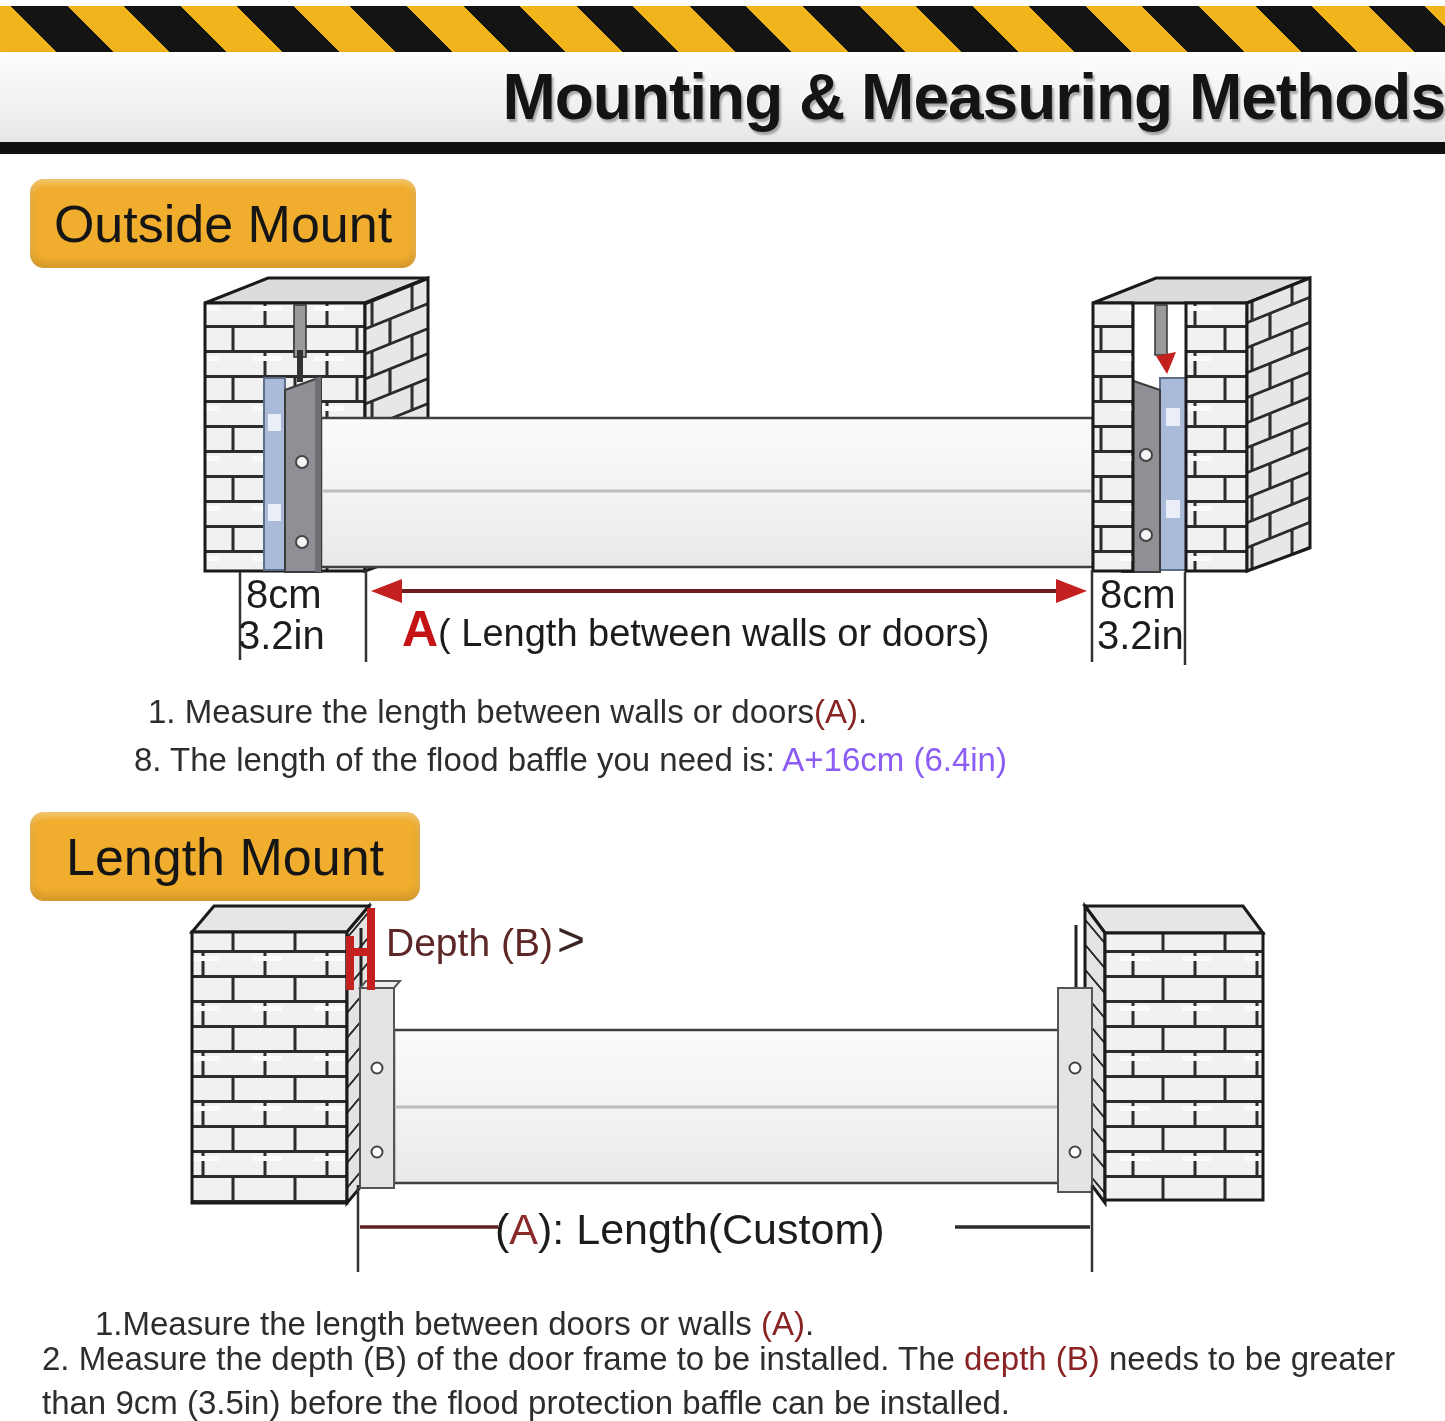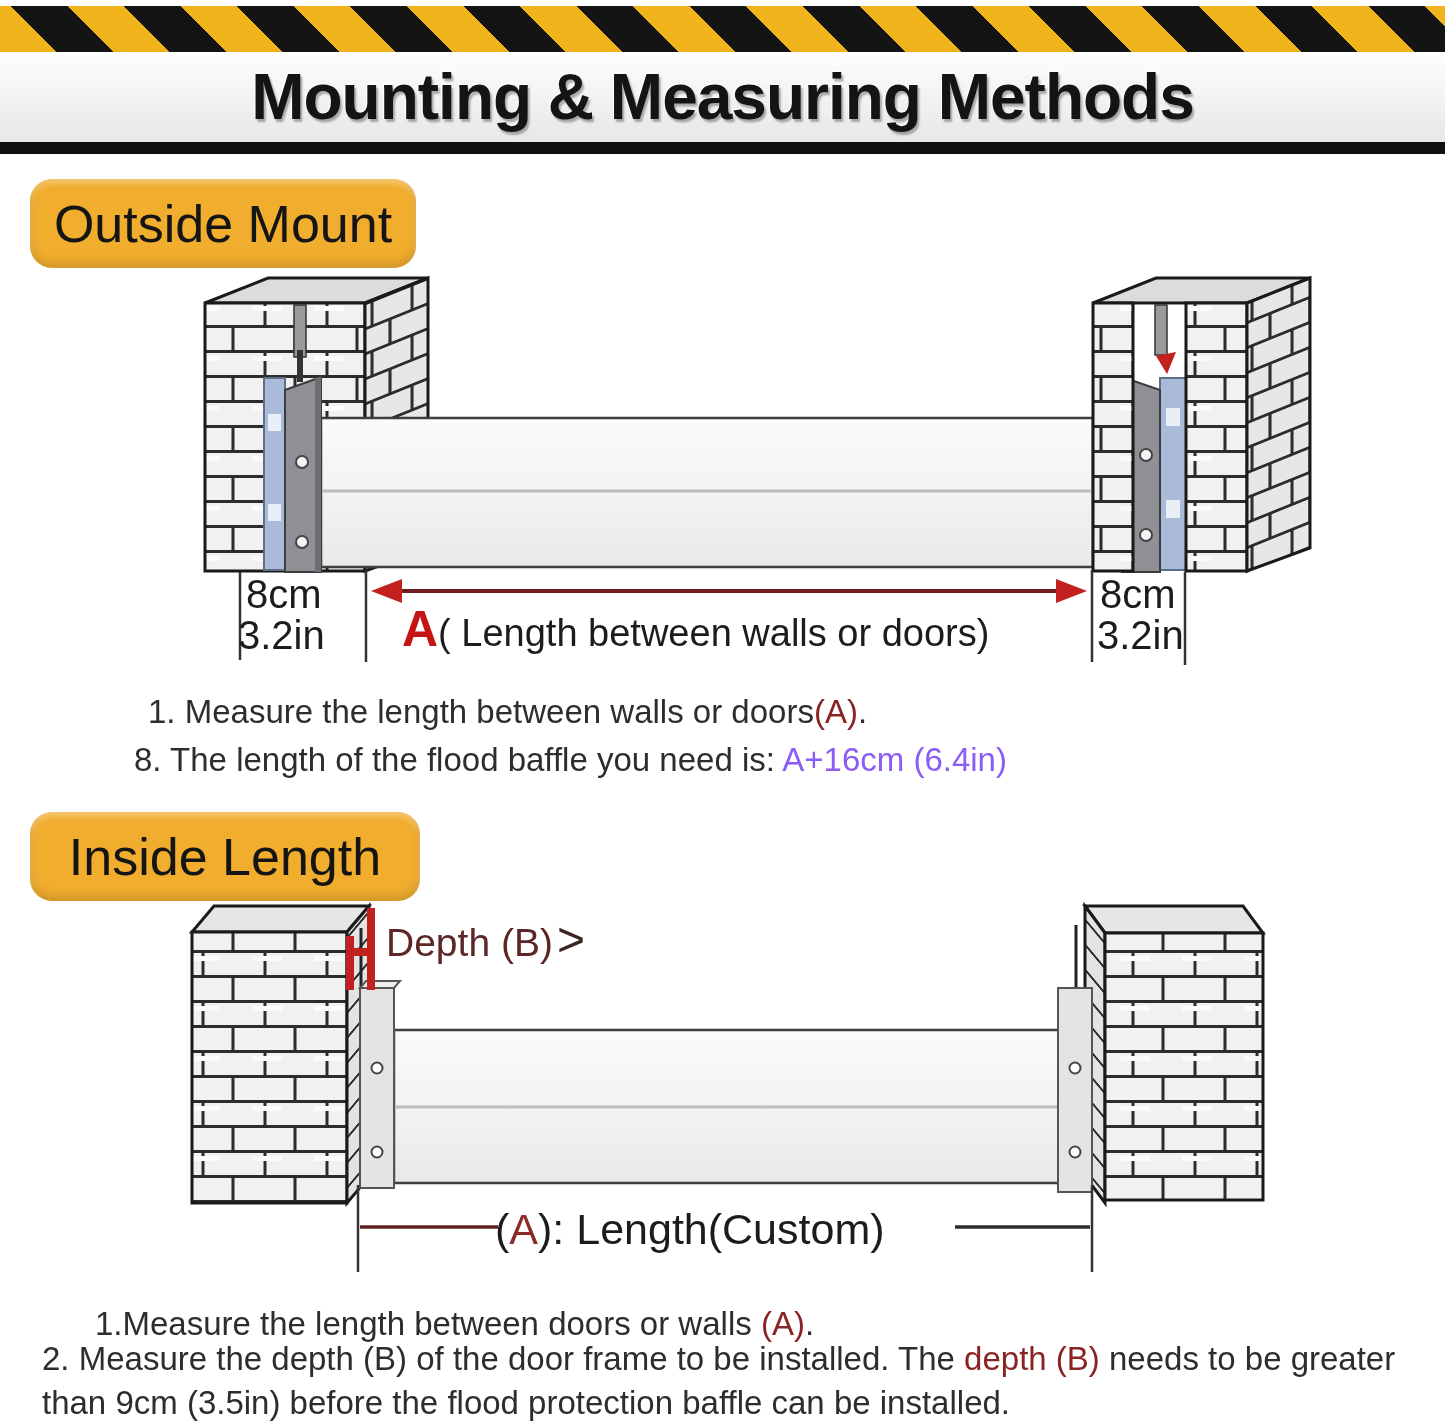--- a/index.html
+++ b/index.html
@@ -5,28 +5,28 @@
   html,body{margin:0;padding:0;background:#fff;}
   .page{position:relative;width:1445px;height:1421px;background:#ffffff;overflow:hidden;
         font-family:"Liberation Sans",sans-serif;}
 
   
   .banner{position:absolute;left:0;top:0;width:1445px;height:154px;}
   .hazard{position:absolute;left:0;top:6px;width:1445px;height:46px;
           background:repeating-linear-gradient(45deg,#f2b41c 0 40px,#141414 40px 80px);}
   .title-zone{position:absolute;left:0;top:52px;width:1445px;height:90px;
               background:linear-gradient(#fefefe,#e7e7e7);
-              display:flex;align-items:center;justify-content:center;
+              display:flex;align-items:center;justify-content:flex-end;
               box-shadow:0 2px 4px rgba(0,0,0,.25);}
   .title-zone h1{margin:0;font-size:64px;font-weight:bold;color:#141414;letter-spacing:-1px;
                  text-shadow:2px 3px 2px rgba(0,0,0,.30), -1px -1px 0 #ffffff;}
   .black-bar{position:absolute;left:0;top:142px;width:1445px;height:12px;background:#101010;}
 
   
-  .badge{position:absolute;background:#f0ad2e;border-radius:22px;color:#151515;
+  .badge{position:absolute;background:#f0ad2e;border-radius:14px;color:#151515;
          display:flex;align-items:center;justify-content:center;font-size:52px;
          box-shadow:inset 0 -5px 9px rgba(0,0,0,.14), inset 0 4px 6px rgba(255,255,255,.35);}
   .badge-outside{left:30px;top:179px;width:386px;height:89px;}
   .badge-inside{left:30px;top:812px;width:390px;height:89px;}
 
   
   .diagram{position:absolute;left:0;}
   .d1{top:255px;height:420px;width:1445px;}
   .d2{top:895px;height:385px;width:1445px;}
 
@@ -67,21 +67,21 @@
     <div class="title-zone">
       <h1>Mounting &amp; Measuring Methods</h1>
     </div>
     <div class="black-bar"></div>
   </div>
 
   <div class="badge badge-outside">
     <span>Outside Mount</span>
   </div>
   <div class="badge badge-inside">
-    <span>Inside Length</span>
+    <span>Length Mount</span>
   </div>
 
   <svg class="diagram d1" viewBox="0 255 1445 420">
     <defs>
       <pattern id="brick1" width="62" height="50" patternUnits="userSpaceOnUse">
         <rect width="62" height="50" fill="#f1f1f1"></rect>
         <path d="M0 1.5h62 M0 26.5h62" stroke="#2c2c2c" stroke-width="3" fill="none"></path>
         <path d="M17 0v25 M47 25v25" stroke="#2c2c2c" stroke-width="3" fill="none"></path>
         <rect x="4" y="6" width="30" height="5" fill="#fbfbfb"></rect>
       </pattern>

